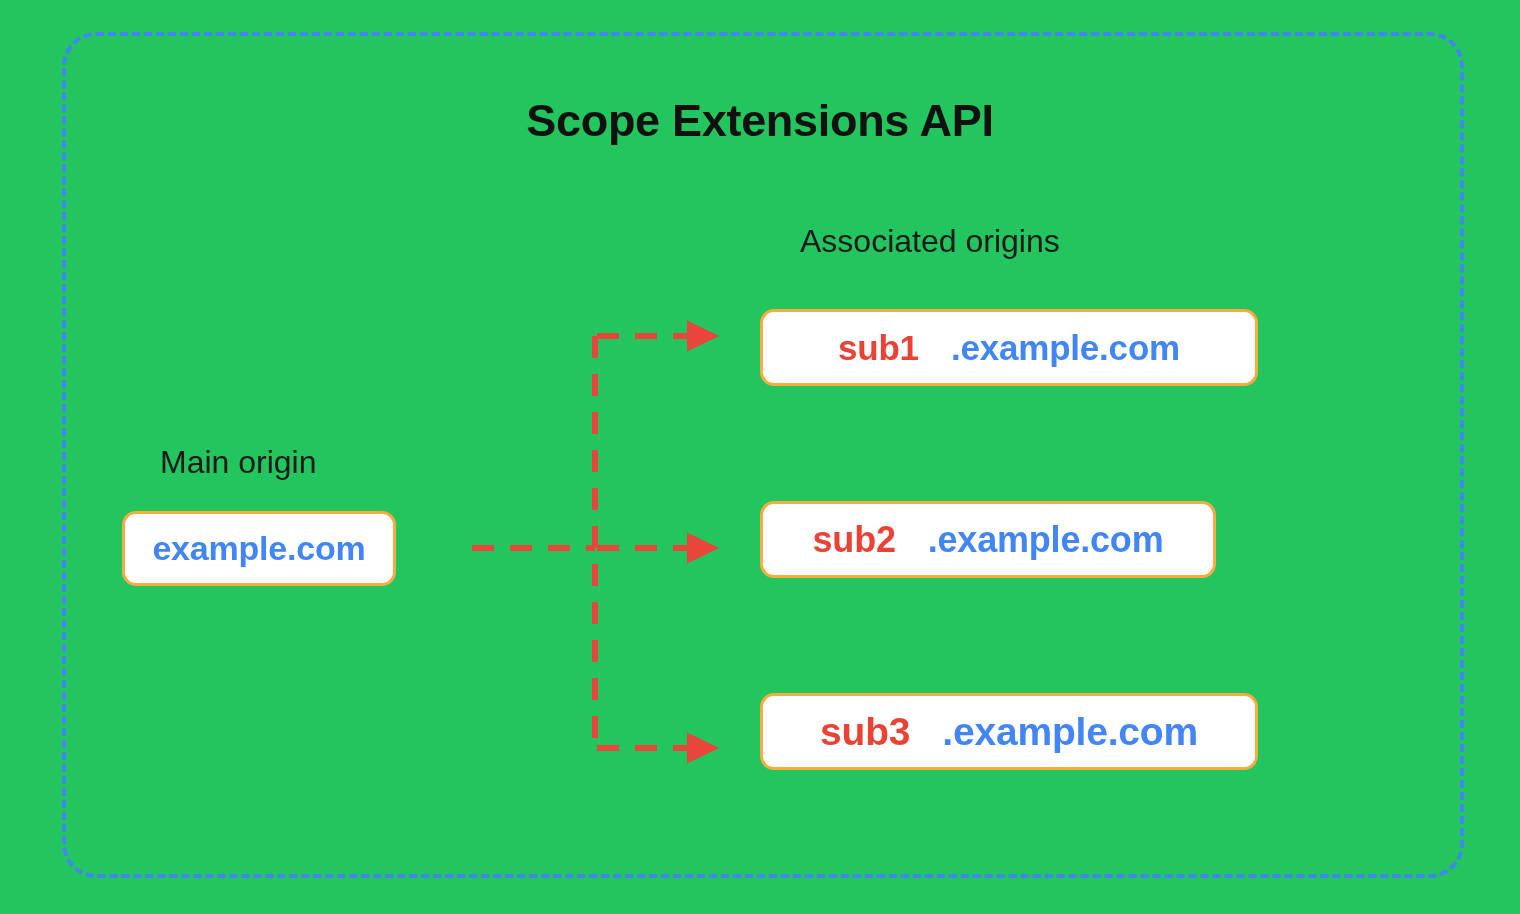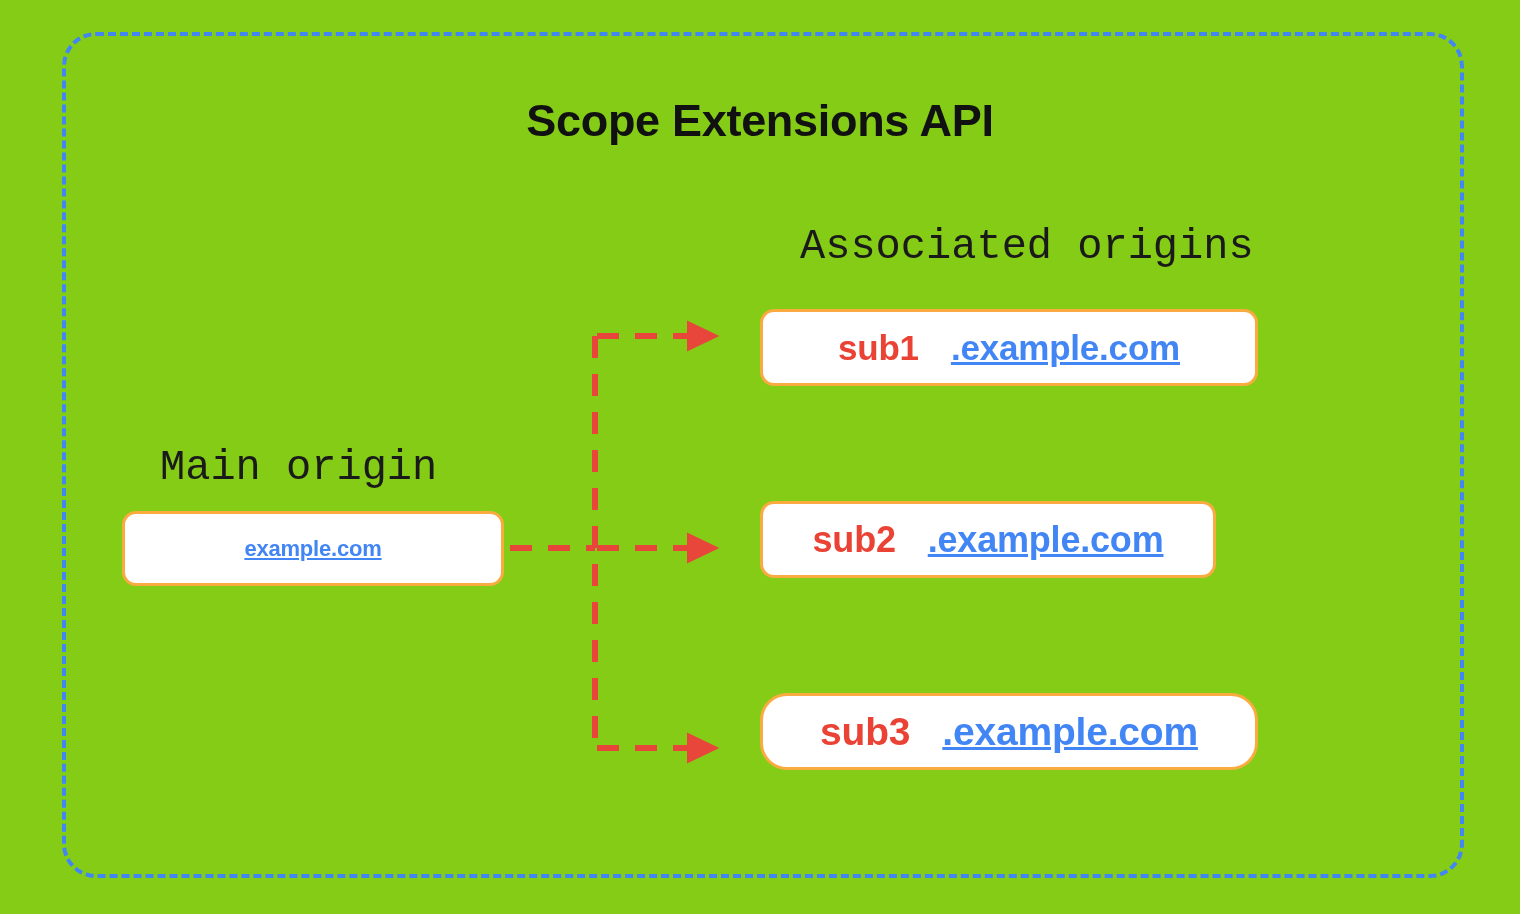--- a/index.html
+++ b/index.html
@@ -7,21 +7,21 @@
     padding: 0;
     background: #ffffff;
   }
   body {
     font-family: "Liberation Sans", sans-serif;
   }
   #canvas {
     position: relative;
     width: 1520px;
     height: 914px;
-    background: #84cc16;
+    background: #22c55e;
     overflow: hidden;
   }
 
   
   .outer-frame {
     position: absolute;
     left: 62px;
     top: 32px;
     width: 1402px;
     height: 846px;
@@ -40,26 +40,25 @@
     font-size: 45px;
     font-weight: 700;
     color: #111111;
     letter-spacing: -0.3px;
     line-height: 1.1;
   }
 
   
   .section-label {
     position: absolute;
-    font-size: 42px;
+    font-size: 32px;
     font-weight: 400;
     color: #1a1a1a;
     line-height: 1.1;
     white-space: nowrap;
-    font-family: Liberation Mono, monospace;
   }
   .label-associated {
     left: 800px;
     top: 224px;
   }
   .label-main {
     left: 160px;
     top: 445px;
   }
 
@@ -72,28 +71,28 @@
     background: #ffffff;
     display: flex;
     align-items: center;
     justify-content: center;
     font-weight: 700;
     letter-spacing: -0.2px;
     white-space: nowrap;
     gap: 32px;
   }
   .origin-box .sub-part { color: #EA4335; }
-  .origin-box .domain-part { color: #4285F4; text-decoration: underline; }
+  .origin-box .domain-part { color: #4285F4; }
 
   .box-main {
     left: 122px;
     top: 511px;
-    width: 382px;
+    width: 274px;
     height: 75px;
-    font-size: 22px;
+    font-size: 34px;
   }
   .box-sub1 {
     left: 760px;
     top: 309px;
     width: 498px;
     height: 77px;
     font-size: 35px;
   }
   .box-sub2 {
     left: 760px;
@@ -101,21 +100,20 @@
     width: 456px;
     height: 77px;
     font-size: 36px;
   }
   .box-sub3 {
     left: 760px;
     top: 693px;
     width: 498px;
     height: 77px;
     font-size: 39px;
-    border-radius: 27px;
   }
 
   
   .connectors {
     position: absolute;
     left: 0;
     top: 0;
     width: 1520px;
     height: 914px;
     pointer-events: none;

